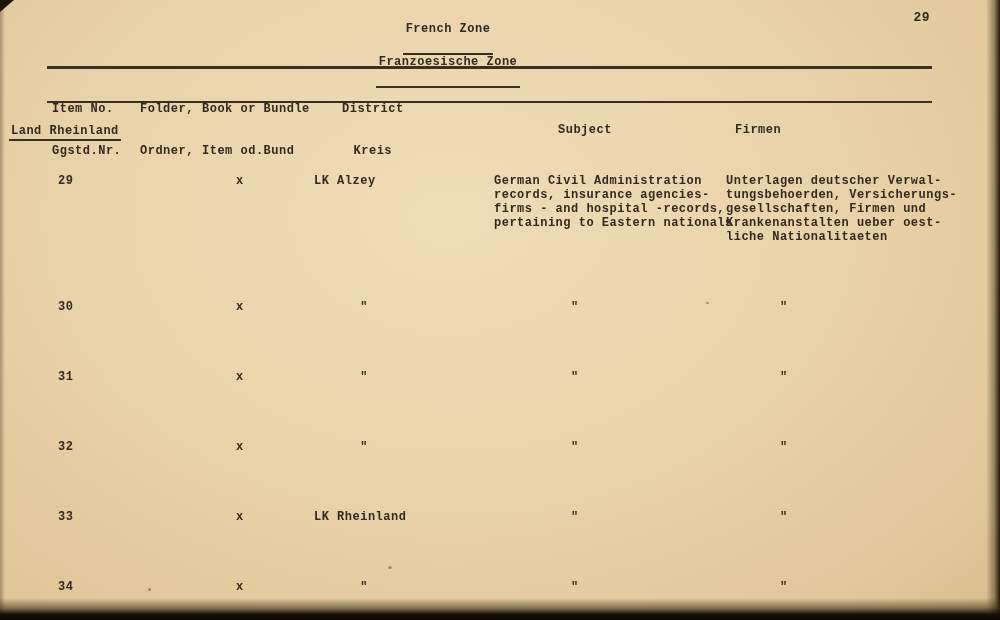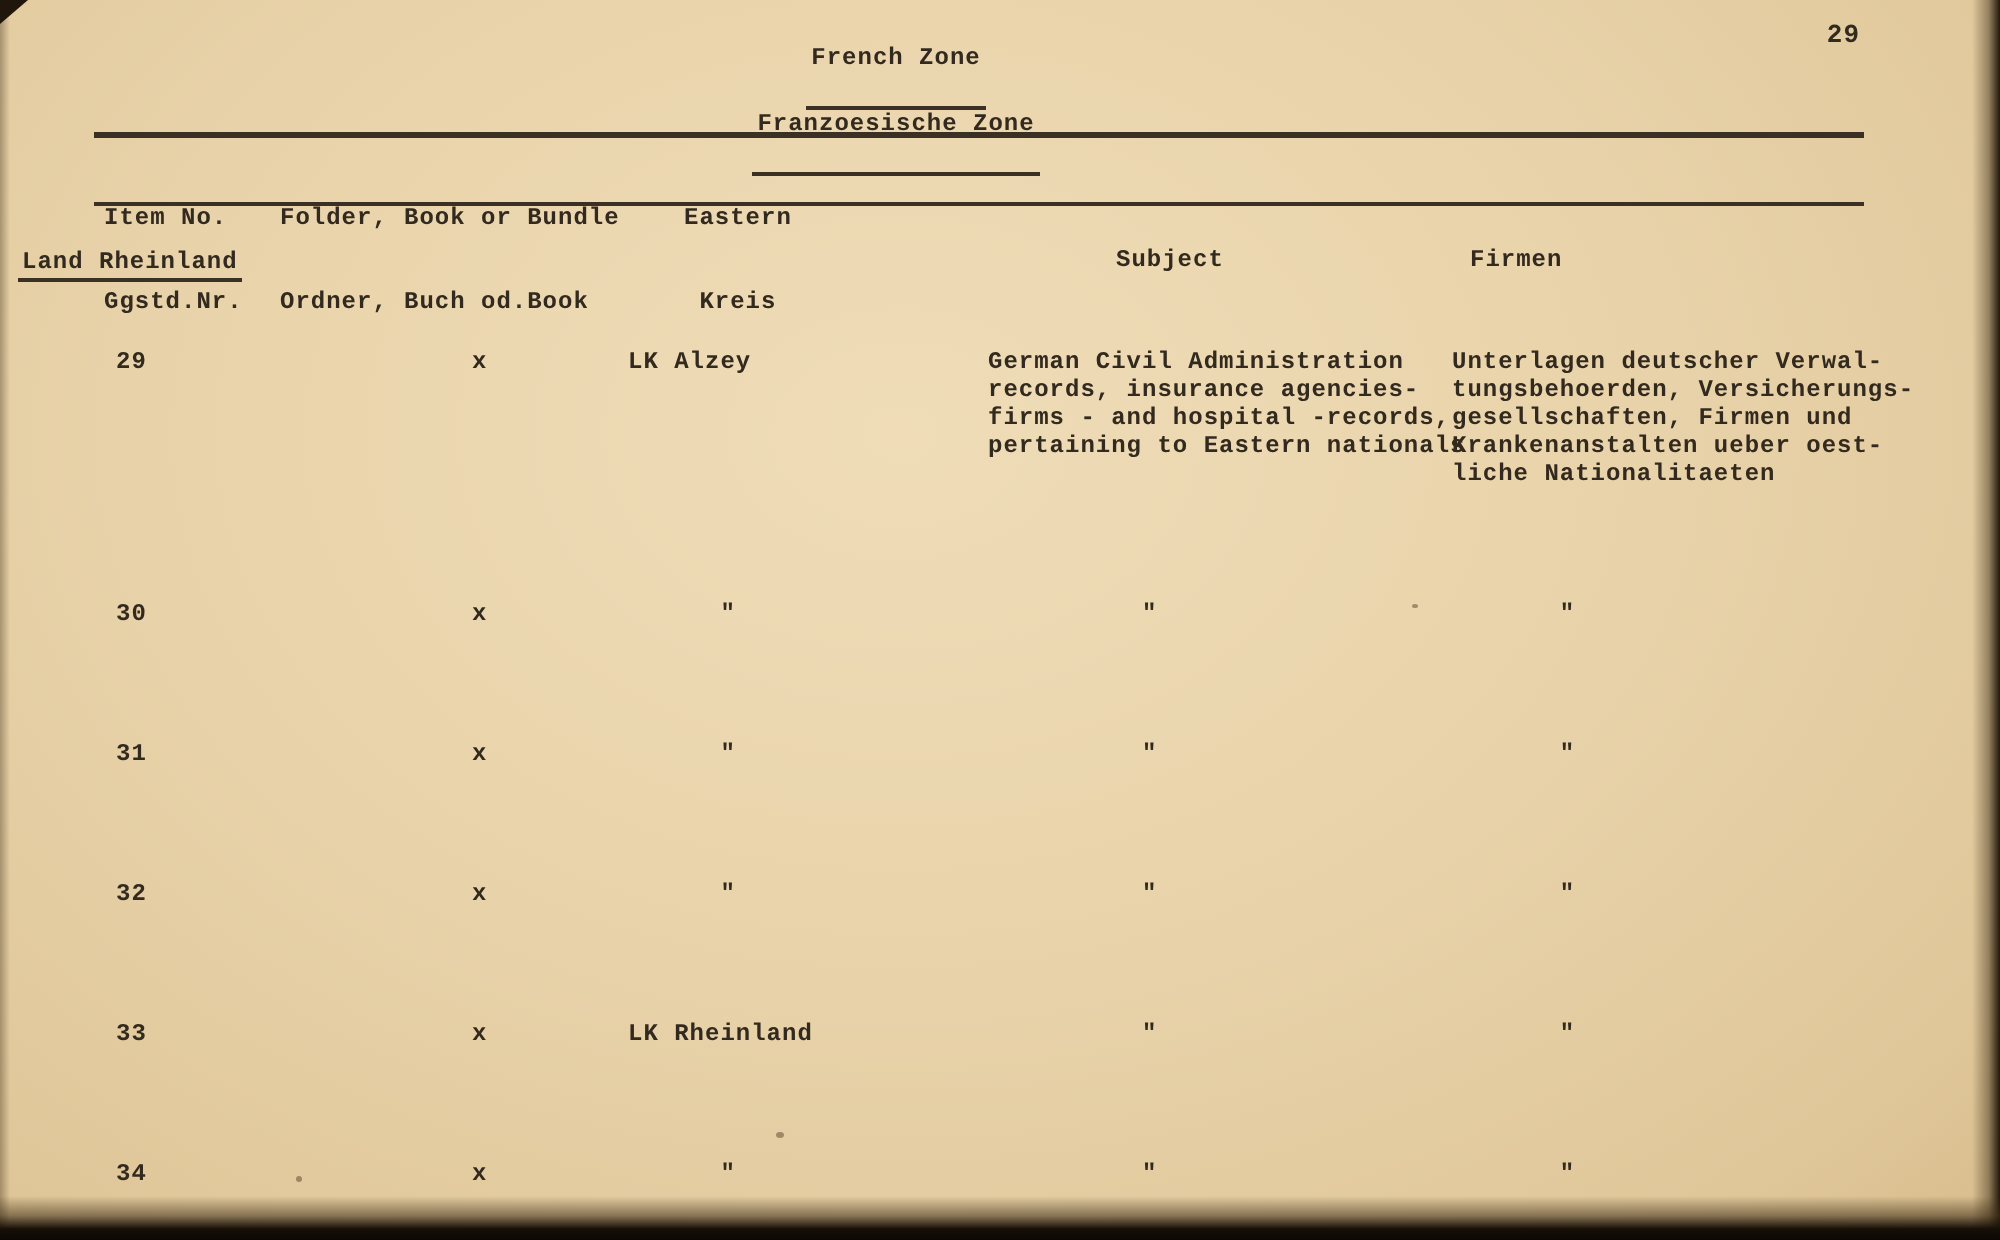--- a/index.html
+++ b/index.html
@@ -89,24 +89,24 @@
   <div class="h2line">
     <span>Item No.</span>
     <span>Ggstd.Nr.</span>
   </div>
   <div class="h2line">
     <span>Folder,</span>
     <span>Ordner,</span>
   </div>
   <div class="h2line">
     <span>Book or Bundle</span>
-    <span>Buch od.Book</span>
+    <span>Item od.Bund</span>
   </div>
   <div class="h2line h-district">
-    <span>Eastern</span>
+    <span>District</span>
     <span>Kreis</span>
   </div>
   <div class="h-subject">Subject</div>
   <div class="h-betreff">Firmen</div>
 </div>
 
 <div class="section-heading">
   <span class="t typed">Land Rheinland</span>
 </div>
 

